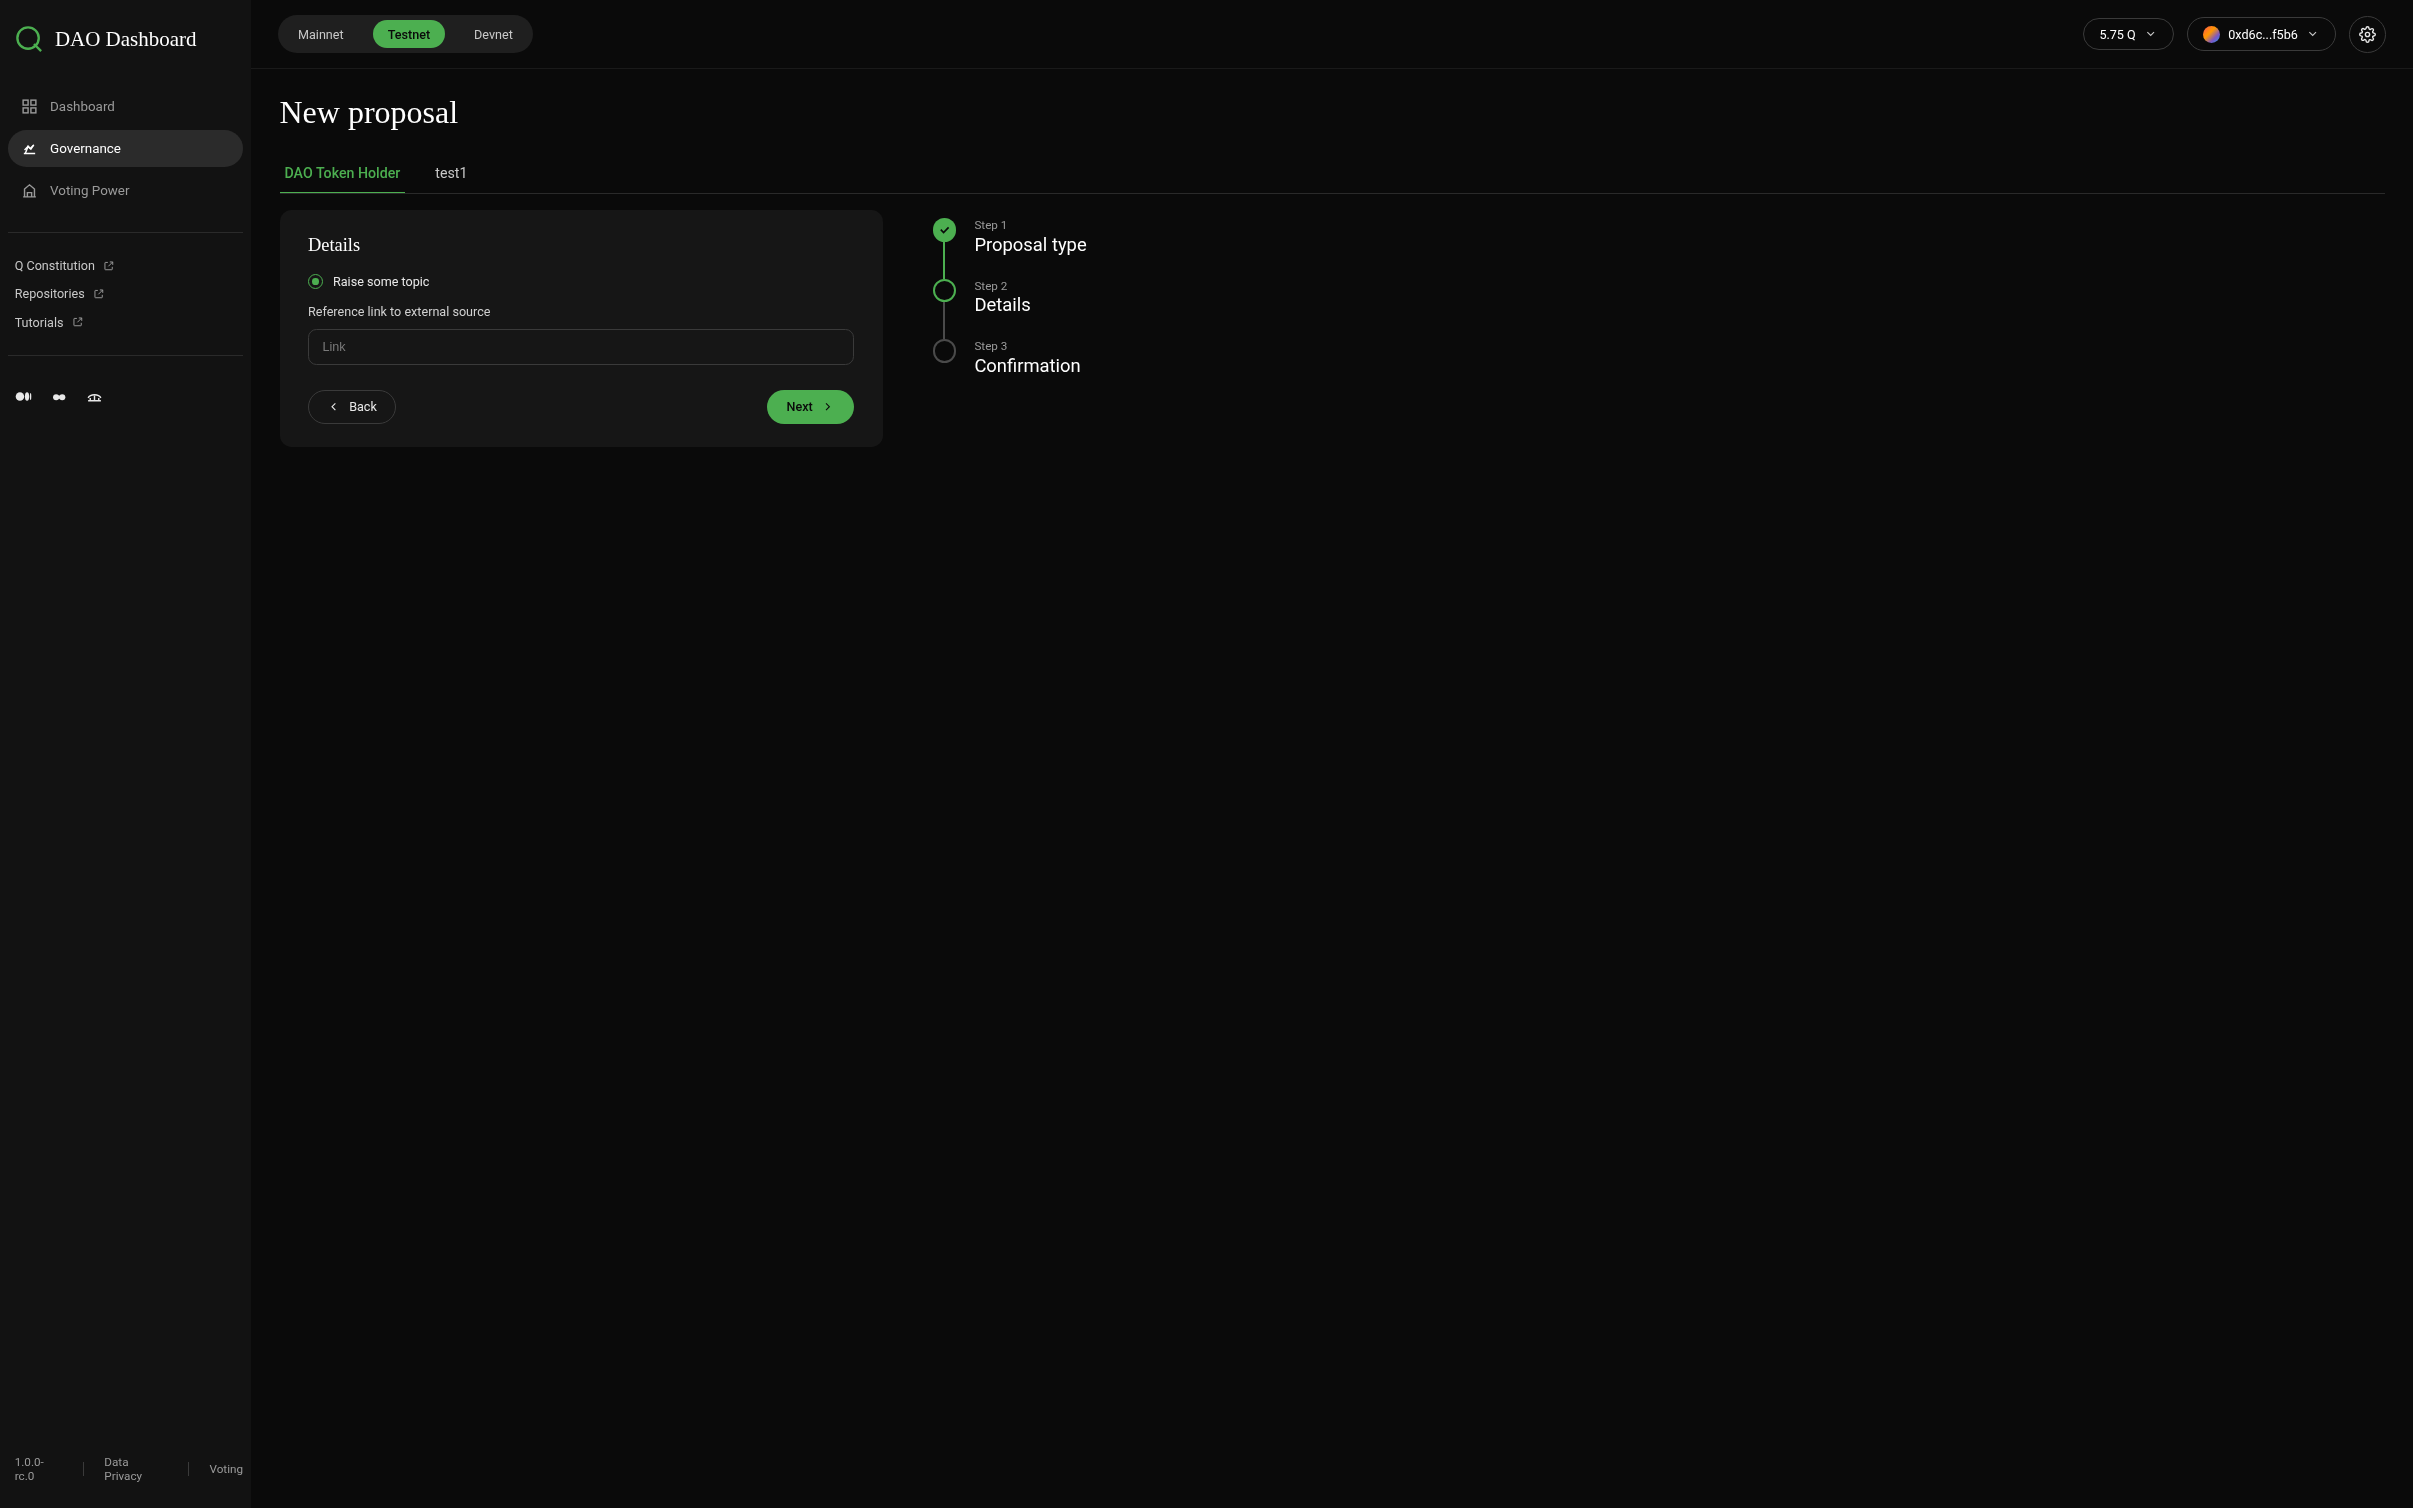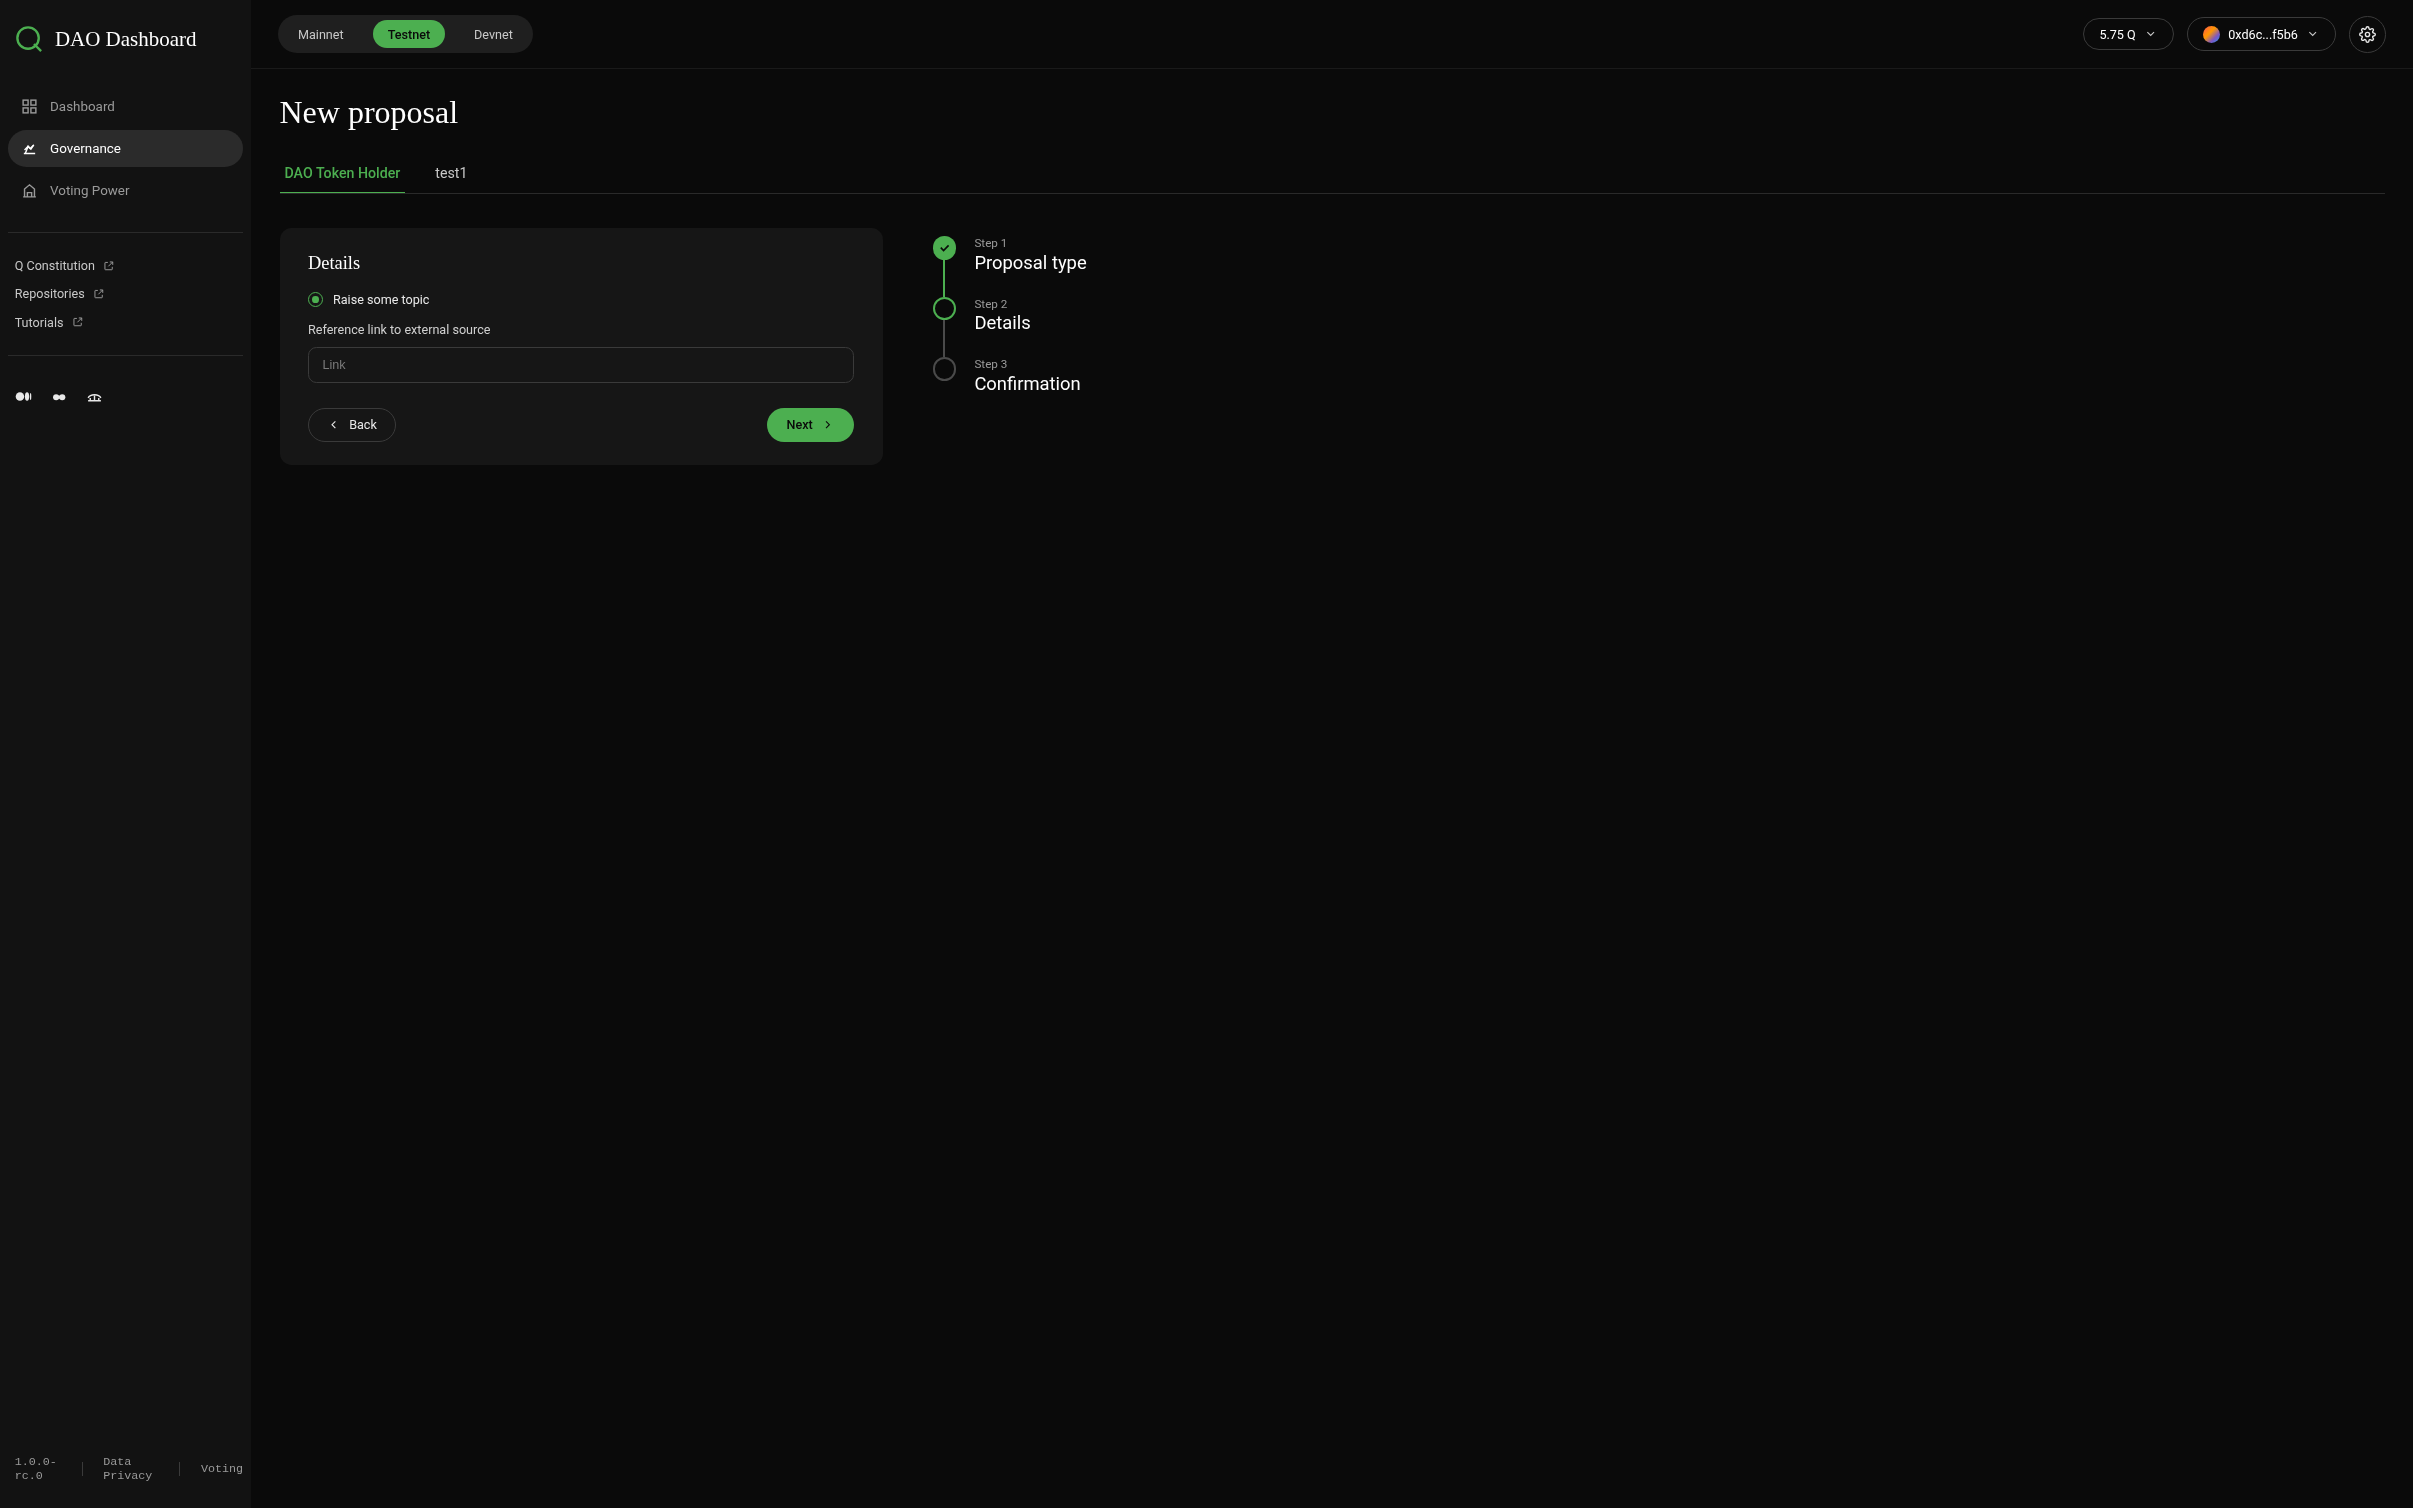--- a/index.html
+++ b/index.html
@@ -98,21 +98,20 @@
     justify-content: center;
   }
   .sidebar-spacer { flex: 1; }
   .sidebar-footer {
     display: flex;
     align-items: center;
     gap: 21px;
     font-size: 11.7px;
     color: #9a9a9a;
     padding-left: 6.7px;
-    font-family: Liberation Mono, monospace;
   }
   .sidebar-footer .foot-link { cursor: pointer; }
   .sidebar-footer .sep {
     width: 0.8px;
     height: 13.4px;
     background: #3a3a3a;
   }
   
   .main {
     flex: 1;
@@ -188,21 +187,21 @@
     font-family: Georgia, 'Times New Roman', serif;
     font-size: 32px;
     font-weight: 400;
     color: #fff;
     margin-bottom: 25px;
   }
   .tabs-row {
     display: flex;
     gap: 25px;
     border-bottom: 0.8px solid #2a2a2a;
-    margin-bottom: 34px;
+    margin-bottom: 16px;
   }
   .tab {
     padding: 8.4px 5px 11.7px;
     font-size: 14.2px;
     color: #c8c8c8;
     cursor: pointer;
     border-bottom: 1.7px solid transparent;
     margin-bottom: -0.8px;
   }
   .tab.active {

